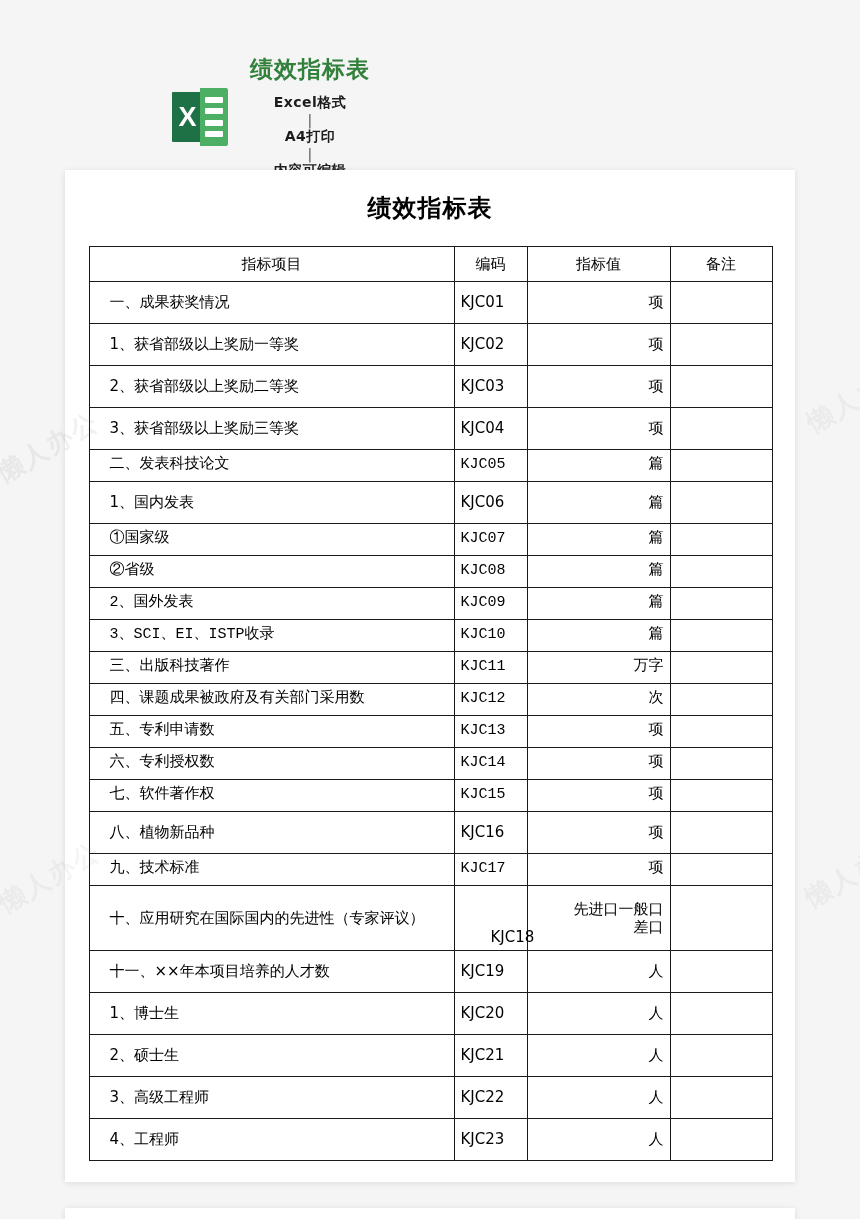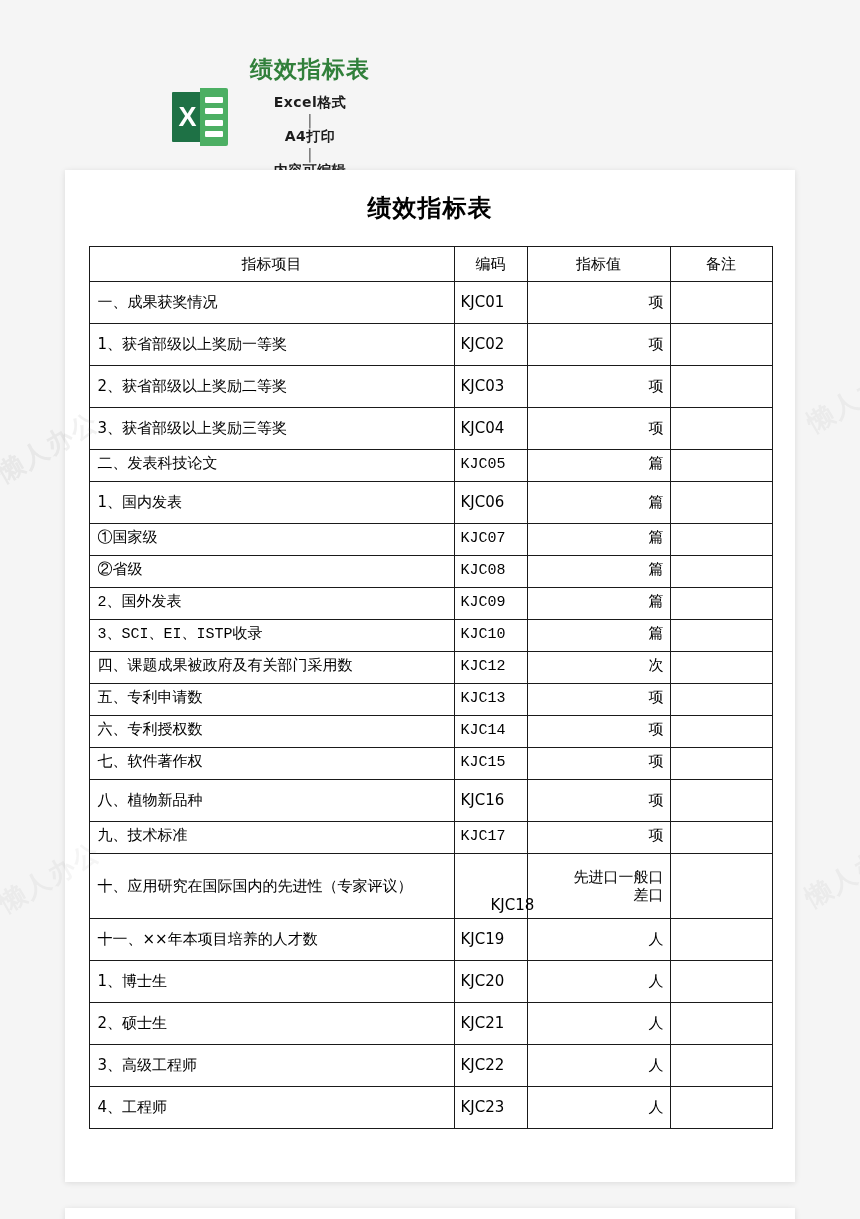--- a/index.html
+++ b/index.html
@@ -184,21 +184,21 @@
 
   td.item { text-align: left; }
   td.code { text-align: left; padding-left: 5px; margin-left: 19px; }
   td.val  { text-align: right; padding-right: 7px; }
   td.note { text-align: left; }
 
   tr.r-tall td { height: 41px; }
   tr.r-short td { height: 31px; font-family: Liberation Mono, monospace; }
   tr.r-wrap td { height: 60px; padding-left: 36px; }
 
-  td.item.ind1 { padding-left: 8px; }
+  td.item.ind1 { padding-left: 20px; }
   td.val.multi { text-align: right; white-space: pre-line; }
   td.code.bottom { vertical-align: bottom; padding-bottom: 4px; }
 </style>
 </head>
 <body>
 
 <div class="wm" style="left:-8px; top:430px;">懒人办公</div>
 <div class="wm faint" style="left:802px; top:380px;">懒人办公</div>
 <div class="wm faint" style="left:-6px; top:860px;">懒人办公</div>
 <div class="wm faint" style="left:800px; top:855px;">懒人办公</div>
@@ -303,20 +303,26 @@
             <td class="val">篇</td>
             <td class="note"></td>
           </tr>
           <tr class="r-short">
             <td class="item ind1">3、SCI、EI、ISTP收录</td>
             <td class="code">KJC10</td>
             <td class="val">篇</td>
             <td class="note"></td>
           </tr>
           <tr class="r-short">
+            <td class="item ind1">三、出版科技著作</td>
+            <td class="code">KJC11</td>
+            <td class="val">万字</td>
+            <td class="note"></td>
+          </tr>
+          <tr class="r-short">
             <td class="item ind1">四、课题成果被政府及有关部门采用数</td>
             <td class="code">KJC12</td>
             <td class="val">次</td>
             <td class="note"></td>
           </tr>
           <tr class="r-short">
             <td class="item ind1">五、专利申请数</td>
             <td class="code">KJC13</td>
             <td class="val">项</td>
             <td class="note"></td>

